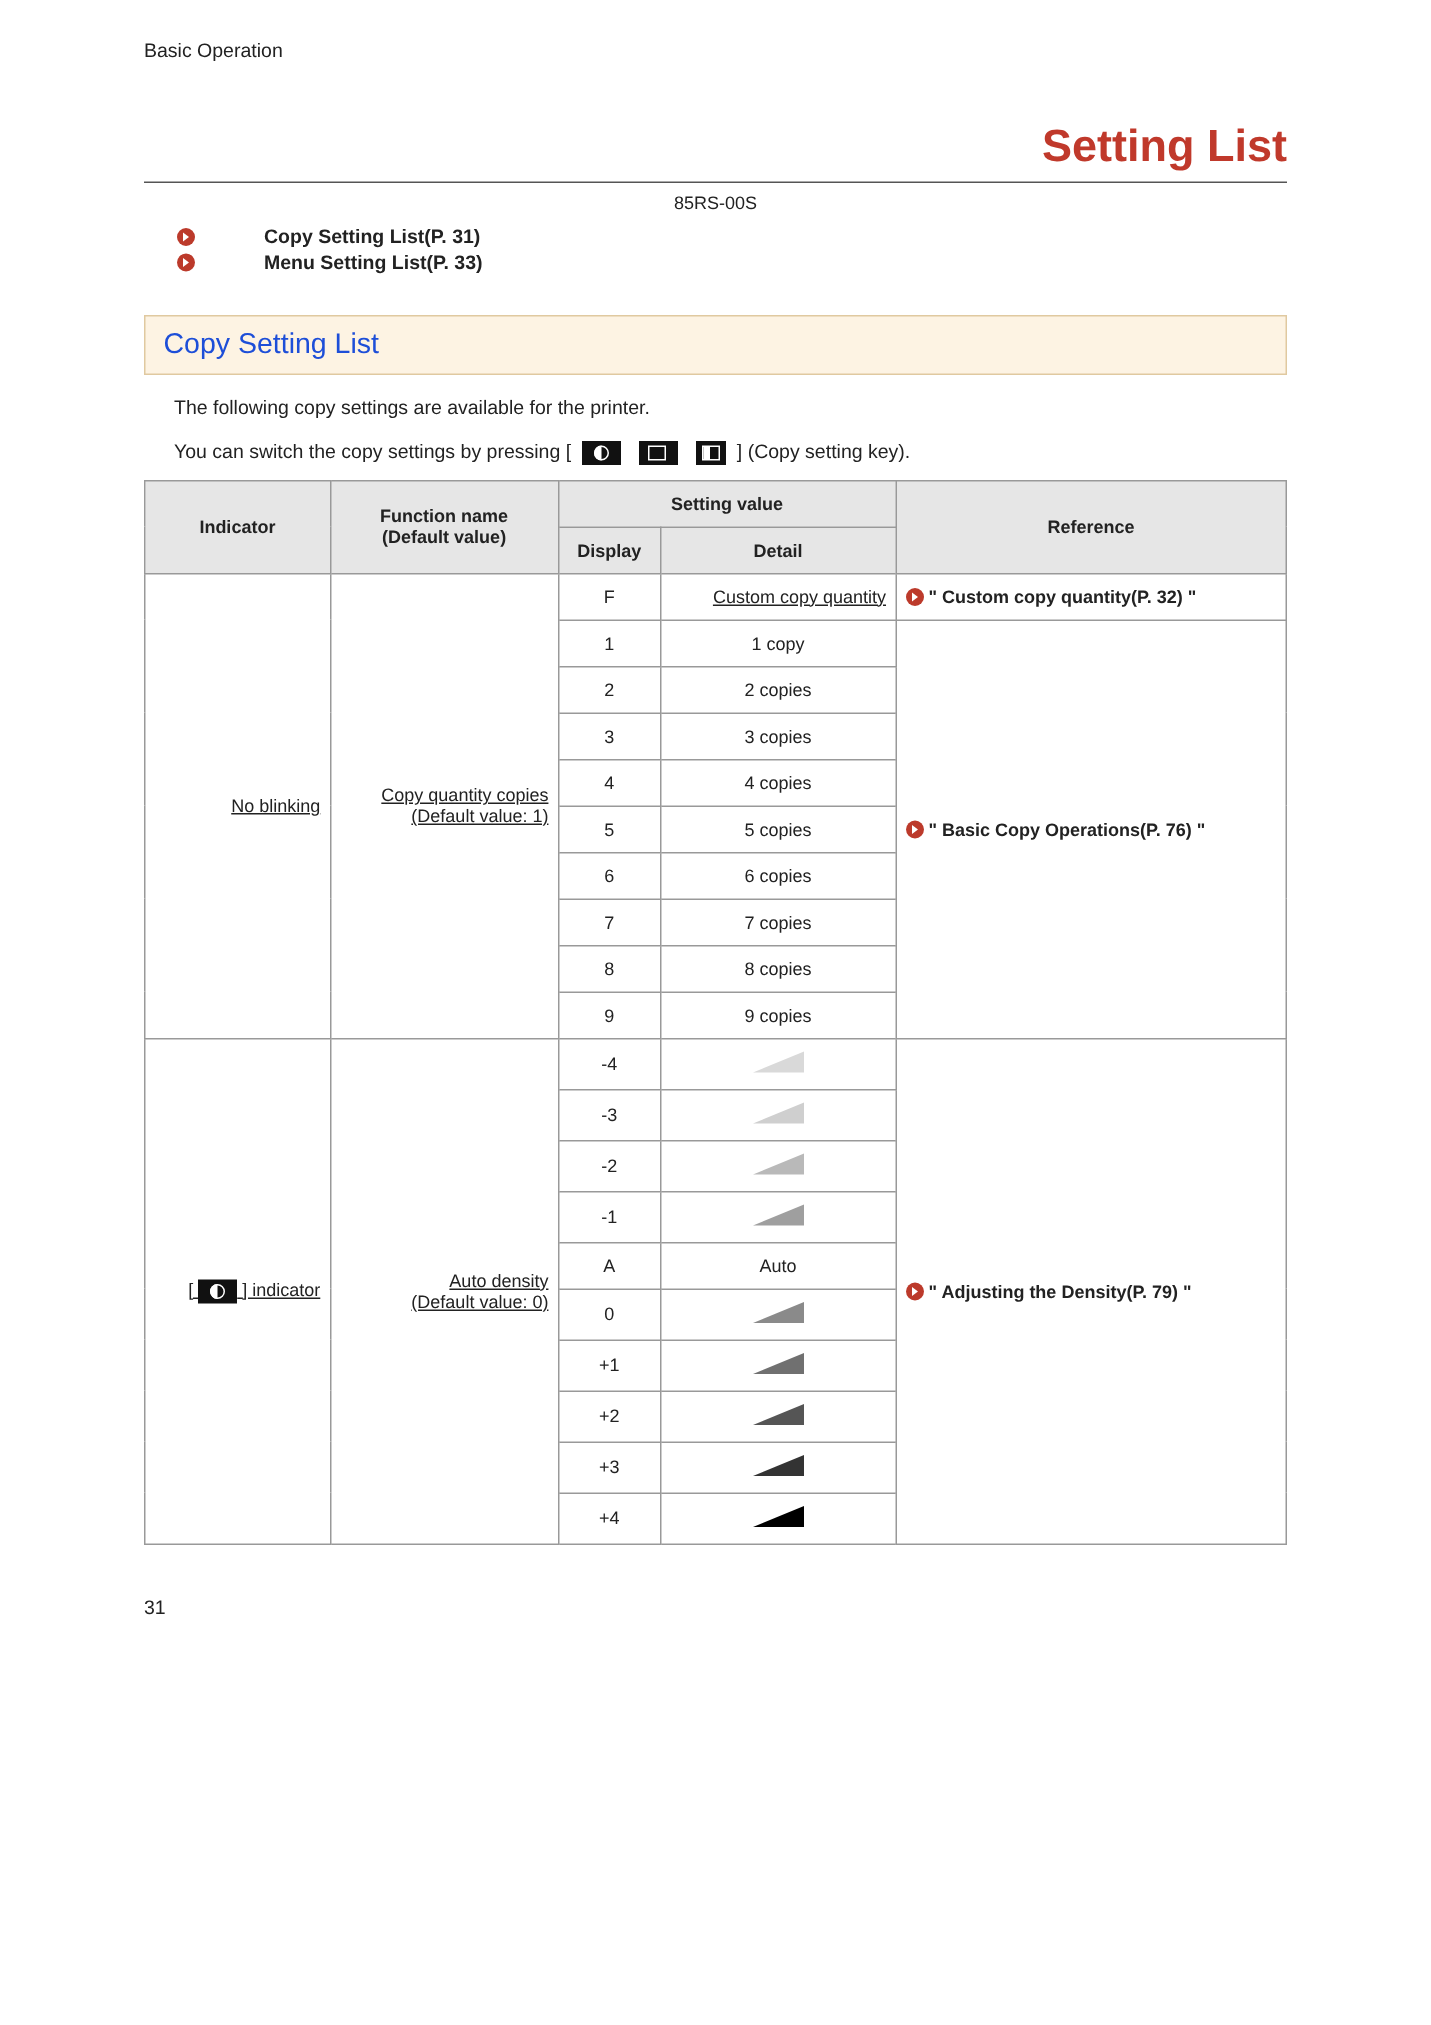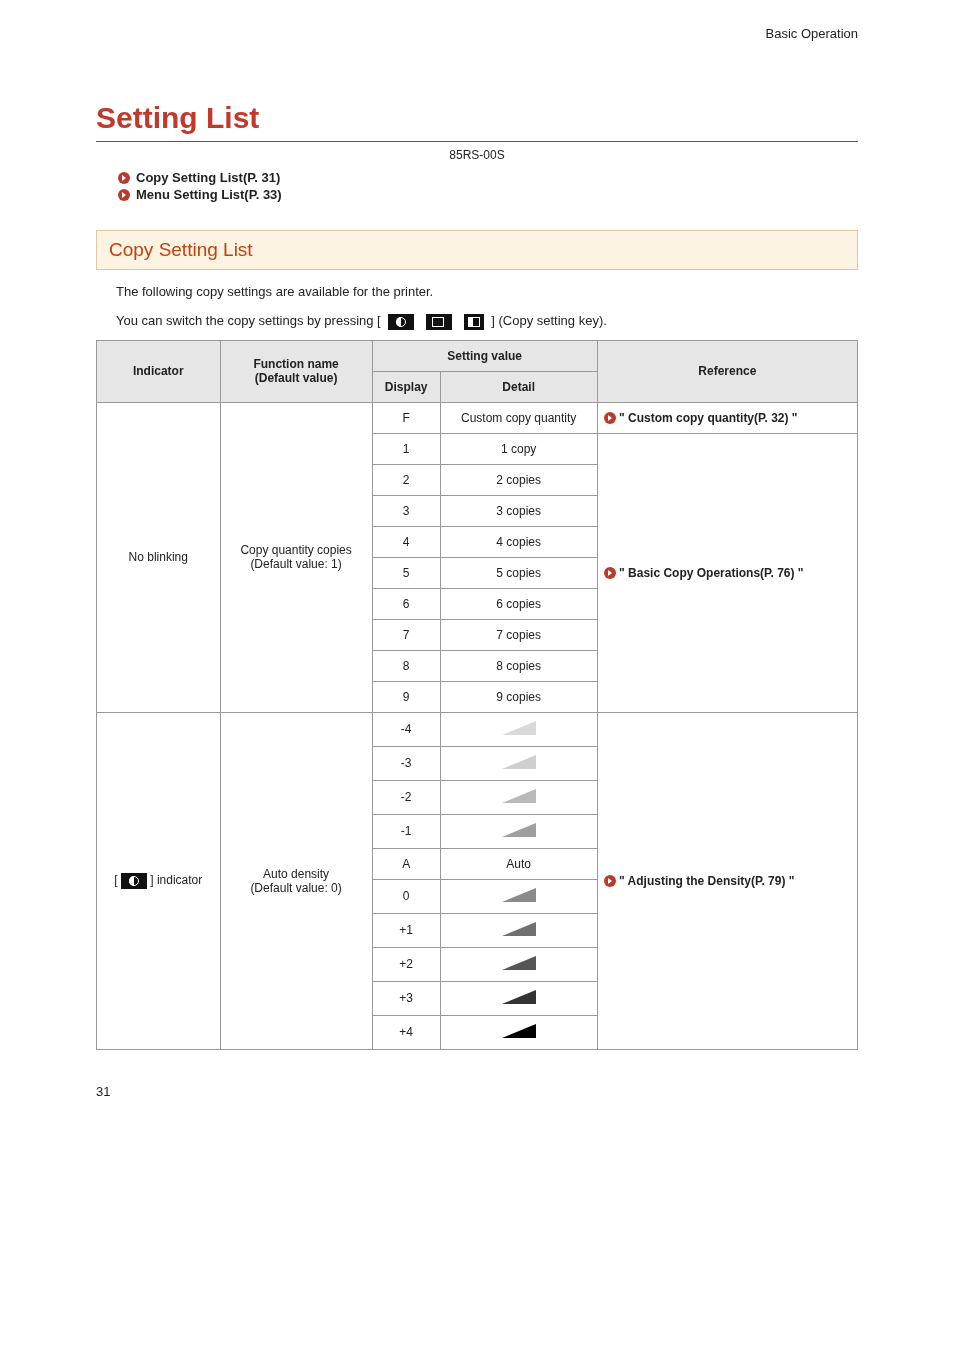--- a/index.html
+++ b/index.html
@@ -5,56 +5,57 @@
     * { margin: 0; padding: 0; box-sizing: border-box; }
     body {
       font-family: "Segoe UI", Arial, sans-serif;
       font-size: 13px;
       color: #222;
       background: #fff;
       width: 954px;
       margin: 0 auto;
       padding: 26px 96px 40px;
     }
-    .header-title { text-align: right; margin-bottom: 60px; font-size: 13px; }
+    .header-title { text-align: left; margin-bottom: 40px; font-size: 13px; }
     .h1 {
       font-size: 30px;
       font-weight: bold;
       color: #c0392b;
       border-bottom: 1px solid #555;
       padding-bottom: 6px;
       margin-bottom: 6px;
+      text-align: right;
     }
     .code-top { text-align: center; font-size: 12px; margin-bottom: 8px; }
-    .toc-item { display: flex; align-items: center; margin: 2px 0 2px 22px; }
+    .toc-item { display: flex; align-items: center; margin: 2px 0 2px 22px; gap: 40px; }
     .toc-item .bullet-icon { margin-right: 6px; }
     .toc-item span { font-weight: bold; font-size: 13px; }
     .h2-wrap {
       margin-top: 28px;
       border: 1px solid #e0c9a0;
       background: #fdf3e3;
       padding: 8px 12px;
     }
-    .h2 { font-size: 19px; color: #c2410c; font-weight: normal; }
+    .h2 { font-size: 19px; color: #1d4ed8; font-weight: normal; }
     .body-text { margin: 14px 0 8px 20px; font-size: 13px; }
     .body-text .inline-icon { vertical-align: middle; margin: 0 4px; display: inline-block; }
     table {
       width: 100%;
       border-collapse: collapse;
       margin-top: 10px;
       font-size: 12px;
     }
     th, td {
       border: 1px solid #999;
       padding: 8px 6px;
       text-align: center;
       vertical-align: middle;
     }
     th { background: #e6e6e6; font-weight: bold; }
-    td.left { text-align: center; padding-left: 6px; }
+    td.left { text-align: right; padding-left: 6px; text-decoration: underline; }
     .link-cell { text-align: left; padding-left: 6px; }
     .link-cell .lk { font-weight: bold; }
     .bullet-icon {
       display: inline-block;
       width: 12px; height: 12px;
       border-radius: 50%;
       background: #bc3a2b;
       position: relative;
       vertical-align: middle;
     }

